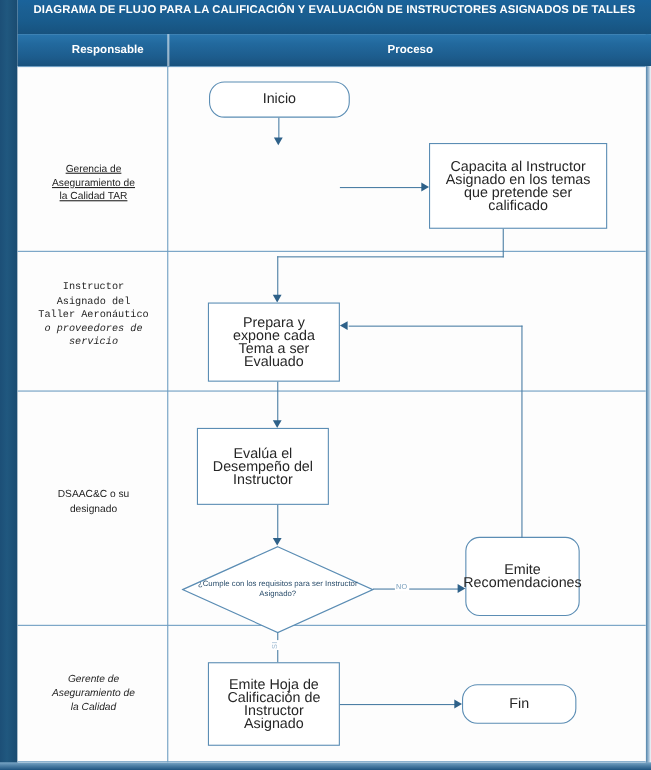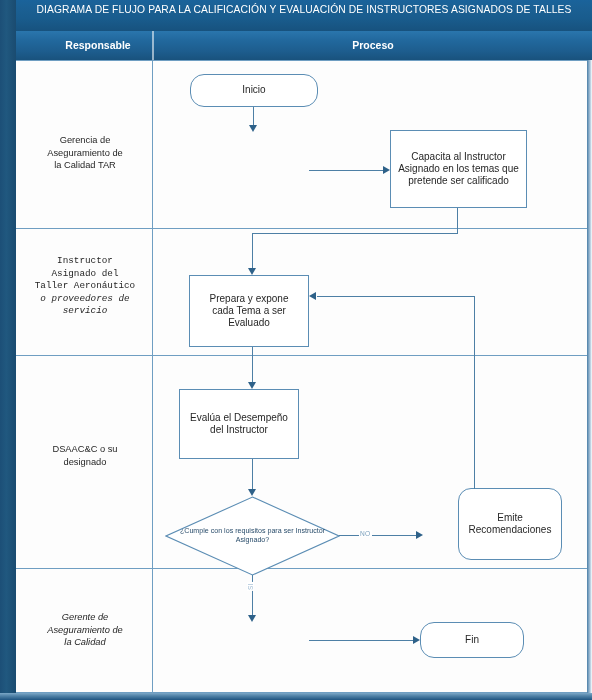--- a/index.html
+++ b/index.html
@@ -25,21 +25,21 @@
   .frame-right{
     position:absolute;right:0;top:30px;width:5px;height:670px;
     background:linear-gradient(to left,#ffffff 0%,#a9c4da 40%,#4a7ea6 100%);
   }
 
   
   .banner{
     position:absolute;left:16px;top:0;width:576px;height:31px;
     background:linear-gradient(to bottom,#1a639b 0%,#1b6094 25%,#195c8d 60%,#17527e 100%);
     color:#ffffff;
-    font-size:10.3px;font-weight:normal;
+    font-size:10.3px;font-weight:bold;
     letter-spacing:0.1px;
     text-align:center;
     line-height:15px;
     padding-top:2px;
     box-sizing:border-box;
   }
   .banner .l2{display:block;}
 
   
   .colhead{
@@ -73,21 +73,21 @@
   .lane-label{
     position:absolute;left:2px;width:134px;
     text-align:center;color:#262626;font-size:9.3px;line-height:12.5px;
   }
   .lane-label .ital{font-style:italic;}
 
   
   .shape{
     position:absolute;box-sizing:border-box;
     display:flex;align-items:center;justify-content:center;
-    text-align:center;color:#262626;font-size:10px;line-height:12.2px;
+    text-align:center;color:#262626;font-size:13px;line-height:12.2px;
     background:#ffffff;
   }
   .rect{border:1px solid #5b8db4;}
   .term{border:1px solid #5b8db4;border-radius:14px;}
   .term-lg{border:1px solid #5b8db4;border-radius:13px;}
 
   .diamond-wrap{position:absolute;}
   .diamond-wrap svg{display:block;}
   .diamond-text{
     position:absolute;left:0;top:0;width:100%;height:100%;
@@ -135,21 +135,21 @@
 
   <div class="grid">
 
     <div class="vline" style="left:136px;"></div>
     <div class="hline" style="top:0px;"></div>
     <div class="hline" style="top:168px;"></div>
     <div class="hline" style="top:295px;"></div>
     <div class="hline" style="top:508px;"></div>
     <div class="hline" style="top:632px;"></div>
 
-    <div class="lane-label" style="top:74px;">
+    <div class="lane-label" style="top:87px;text-decoration:underline;">
       <div style="white-space:pre-line;">Gerencia de
 Aseguramiento de
 la Calidad TAR</div>
     </div>
 
     <div class="lane-label" style="top:195px;font-family:Liberation Mono, monospace;">
       <div>Instructor</div>
       <div>Asignado del</div>
       <div>Taller Aeronáutico</div>
       <div class="ital">o proveedores de</div>
@@ -171,21 +171,21 @@
       <span>Inicio</span>
     </div>
 
     <div class="conn v" style="left:237px;top:47px;height:20px;"></div>
     <div class="arrow down" style="left:233px;top:65px;"></div>
 
 
     <div class="conn h" style="left:293px;top:110px;width:76px;"></div>
     <div class="arrow right" style="left:367px;top:106px;"></div>
 
-    <div class="shape rect" style="left:374px;top:70px;width:137px;height:78px;padding:2px 7px;">
+    <div class="shape rect" style="left:374px;top:70px;width:162px;height:78px;padding:2px 7px;">
       <span>Capacita al Instructor Asignado en los temas que pretende ser calificado</span>
     </div>
 
     <div class="conn v" style="left:441px;top:148px;height:26px;"></div>
     <div class="conn h" style="left:236px;top:173px;width:206px;"></div>
     <div class="conn v" style="left:236px;top:173px;height:38px;"></div>
     <div class="arrow down" style="left:232px;top:208px;"></div>
 
     <div class="shape rect" style="left:173px;top:215px;width:120px;height:72px;padding:0 8px;">
       <span>Prepara y expone cada Tema a ser Evaluado</span>
@@ -205,32 +205,35 @@
       <svg width="175" height="80" viewBox="0 0 175 80">
         <polygon points="87.5,1 174,40 87.5,79 1,40" fill="#ffffff" stroke="#5b8db4" stroke-width="1.1"></polygon>
       </svg>
       <div class="diamond-text">¿Cumple con los requisitos para  ser Instructor  Asignado?</div>
     </div>
 
     <div class="conn h" style="left:323px;top:475px;width:79px;"></div>
     <div class="edge-label" style="left:343px;top:470px;">NO</div>
     <div class="arrow right" style="left:400px;top:471px;"></div>
 
-    <div class="shape term-lg" style="left:407px;top:428px;width:104px;height:72px;padding:0 7px;margin-left:35px;">
+    <div class="shape term-lg" style="left:407px;top:428px;width:104px;height:72px;padding:0 7px;">
       <span>Emite Recomendaciones</span>
     </div>
 
     <div class="conn v" style="left:458px;top:236px;height:193px;"></div>
     <div class="conn h" style="left:301px;top:236px;width:158px;"></div>
     <div class="arrow left" style="left:293px;top:232px;"></div>
 
     <div class="conn v" style="left:236px;top:515px;height:43px;"></div>
     <div class="edge-label si" style="left:230px;top:523px;">SI</div>
     <div class="arrow down" style="left:232px;top:555px;"></div>
 
+    <div class="shape rect" style="left:173px;top:542px;width:120px;height:76px;padding:0 7px;">
+      <span>Emite Hoja de Calificación de Instructor Asignado</span>
+    </div>
 
     <div class="conn h" style="left:293px;top:580px;width:106px;"></div>
     <div class="arrow right" style="left:397px;top:576px;"></div>
 
     <div class="shape term" style="left:404px;top:562px;width:104px;height:36px;">
       <span>Fin</span>
     </div>
 
   </div>
 </div>

